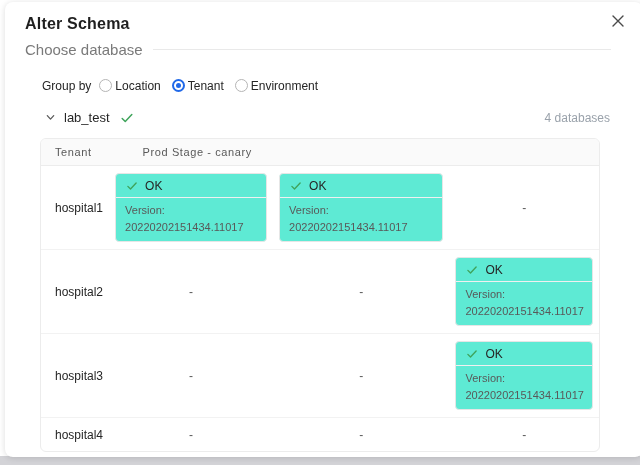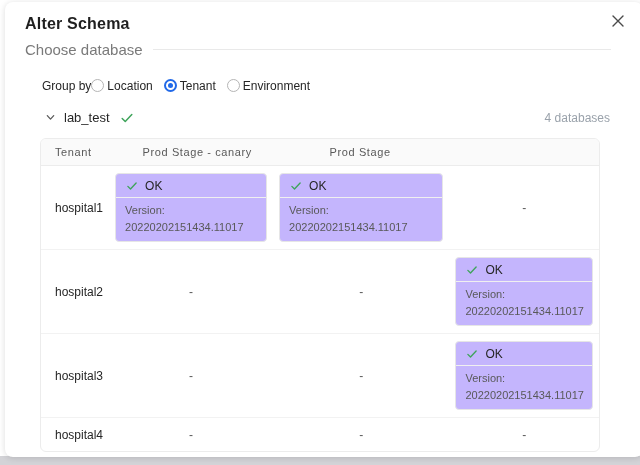--- a/index.html
+++ b/index.html
@@ -19,21 +19,21 @@
   
   .hdr { padding:13px 20px 0 20px; position:relative; }
   .title { font-size:16px; font-weight:700; color:#1f1f1f; letter-spacing:.2px; }
   .sub-row { display:flex; align-items:center; margin-top:8px; padding-right:12px; }
   .subtitle { font-size:15px; color:#7a7a7a; white-space:nowrap; }
   .sub-line { flex:1; height:1px; background:#e9e9e9; margin-left:10px; }
   .close-btn { position:absolute; top:10px; right:16px; width:18px; height:18px; cursor:pointer;
                display:flex; align-items:center; justify-content:center; }
   
   .groupby-row { display:flex; align-items:center; margin:21px 0 0 37px; font-size:12px; color:#262626; }
-  .gb-label { margin-right:0; }
+  .gb-label { margin-right:8px; }
   .radio-opt { display:flex; align-items:flex-start; margin-right:11px; cursor:pointer; }
   .radio { width:13px; height:13px; border-radius:50%; border:1px solid #b5b5b5; background:#fff;
            margin-right:3px; position:relative; flex:none; }
   .radio.sel { border:2px solid #2169e8; }
   .radio.sel::after { content:""; position:absolute; left:50%; top:50%; width:5px; height:5px;
                       margin:-2.5px 0 0 -2.5px; border-radius:50%; background:#2169e8; }
   
   .grp-row { display:flex; align-items:center; margin:17px 33px 0 40px; }
   .grp-name { font-size:13px; font-weight:500; color:#262626; margin-left:8px; }
   .grp-check { margin-left:10px; display:flex; }
@@ -45,21 +45,21 @@
             align-items:center; font-size:11px; color:#595959; letter-spacing:.6px; }
   .t-row { display:flex; border-bottom:1px solid #f2f2f2; align-items:center; min-height:33px; }
   .t-row:last-child { border-bottom:none; }
   .c-tenant { width:12.2%; padding-left:14px; text-align:left; }
   .c-s1 { width:29.4%; } .c-s2 { width:31.6%; } .c-s3 { width:26.8%; }
   .c-s1,.c-s2,.c-s3 { text-align:center; }
   .cell { display:flex; align-items:center; justify-content:center; }
   .tenant-cell { font-size:12px; color:#262626; }
   .dash { font-size:12px; color:#595959; }
   .status-card { width:calc(100% - 12px); margin:7px 6px; border:1px solid #e6e6e6; border-radius:4px;
-                 background:#c4b5fd; text-align:left; }
+                 background:#5eead4; text-align:left; }
   .sc-head { display:flex; align-items:center; gap:7px; padding:5px 10px 4px 10px;
              border-bottom:1px solid #f0f0f0; font-size:12px; color:#262626; }
   .sc-body { padding:4px 8px 6px 9px; font-size:11px; color:#595959; line-height:1.5; white-space:nowrap; }
   
   .ftr { margin-top:14px; border-top:1px solid #f0f0f0; padding:12px 30px 0 0;
          display:flex; justify-content:flex-end; gap:10px; }
 </style>
 </head>
 <body>
 
@@ -108,21 +108,20 @@
         <path d="M2.5 8.5 L6 12 L13.5 4" stroke="#3fa45b" stroke-width="1.7" fill="none" stroke-linecap="round" stroke-linejoin="round"></path>
       </svg>
     </span>
     <span class="grp-count">4 databases</span>
   </div>
 
   <div class="tbl">
     <div class="t-head">
       <div class="c-tenant">Tenant</div>
       <div class="c-s2">Prod Stage - canary</div>
-      <div class="c-s3">Prod Stage</div>
     </div>
 
     <div class="t-row">
       <div class="c-tenant tenant-cell">hospital1</div>
       <div class="c-s1 cell">
         <div class="status-card">
           <div class="sc-head">
             <span style="display:flex;">
               <svg width="12" height="12" viewBox="0 0 16 16">
                   <path d="M2.5 8.5 L6 12 L13.5 4" stroke="#3fa45b" stroke-width="1.8" fill="none" stroke-linecap="round" stroke-linejoin="round"></path>

